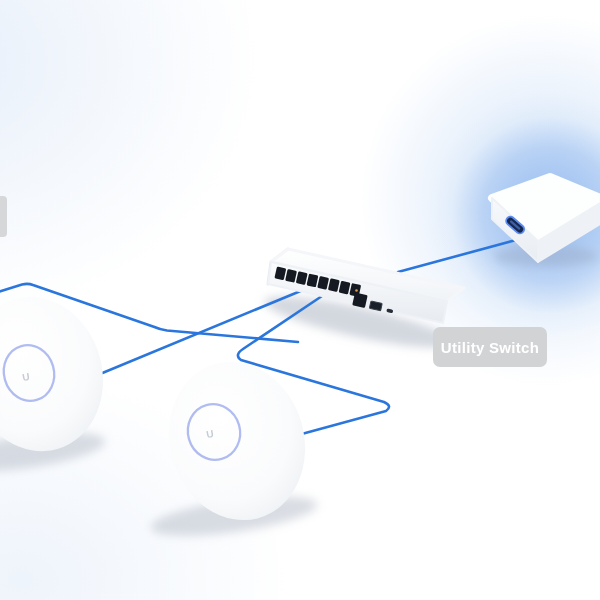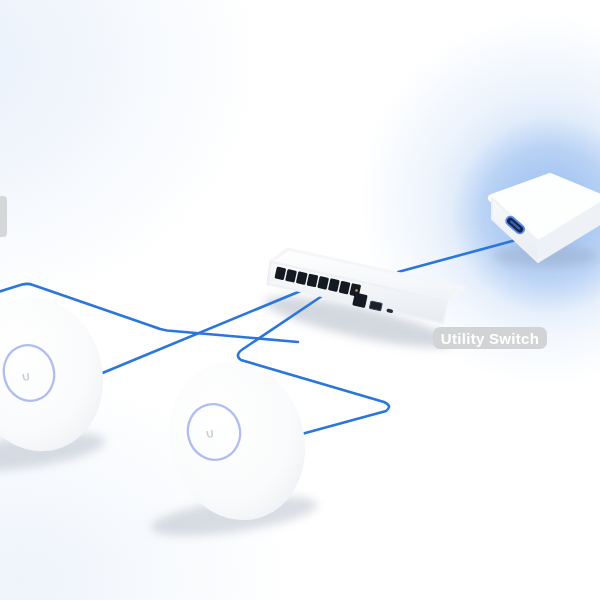--- a/index.html
+++ b/index.html
@@ -12,21 +12,21 @@
       radial-gradient(420px 320px at 20px 580px, rgba(213,227,246,.40), rgba(255,255,255,0) 65%),
       var(--background,#ffffff);
   }
   .glow{
     position:absolute;left:425px;top:90px;width:250px;height:250px;pointer-events:none;
     background:radial-gradient(circle at 50% 50%,
       rgba(124,170,235,.72) 0%, rgba(139,181,238,.45) 38%, rgba(200,222,247,.18) 56%, rgba(255,255,255,0) 70%);
   }
   svg{position:absolute;left:0;top:0;}
   .badge{
-    position:absolute;left:433px;top:327px;width:114px;height:22px;
+    position:absolute;left:433px;top:327px;width:114px;height:40px;
     background:var(--badge-bg,#d2d3d5);border-radius:7px;
     display:flex;align-items:center;justify-content:center;
     color:var(--badge-text,#ffffff);font-size:15px;font-weight:bold;letter-spacing:.3px;
   }
   .cable{fill:none;stroke:var(--cable,#2b76dd);stroke-width:2.6;stroke-linecap:round;stroke-linejoin:round;}
   .port{fill:var(--port-dark,#141922);}
   .ring{fill:none;stroke:var(--ap-ring,#8195e8);stroke-width:2.3;opacity:.62;}
   .ulogo{fill:#c6ccd5;font-size:10px;font-weight:bold;}
 </style>
 </head>

